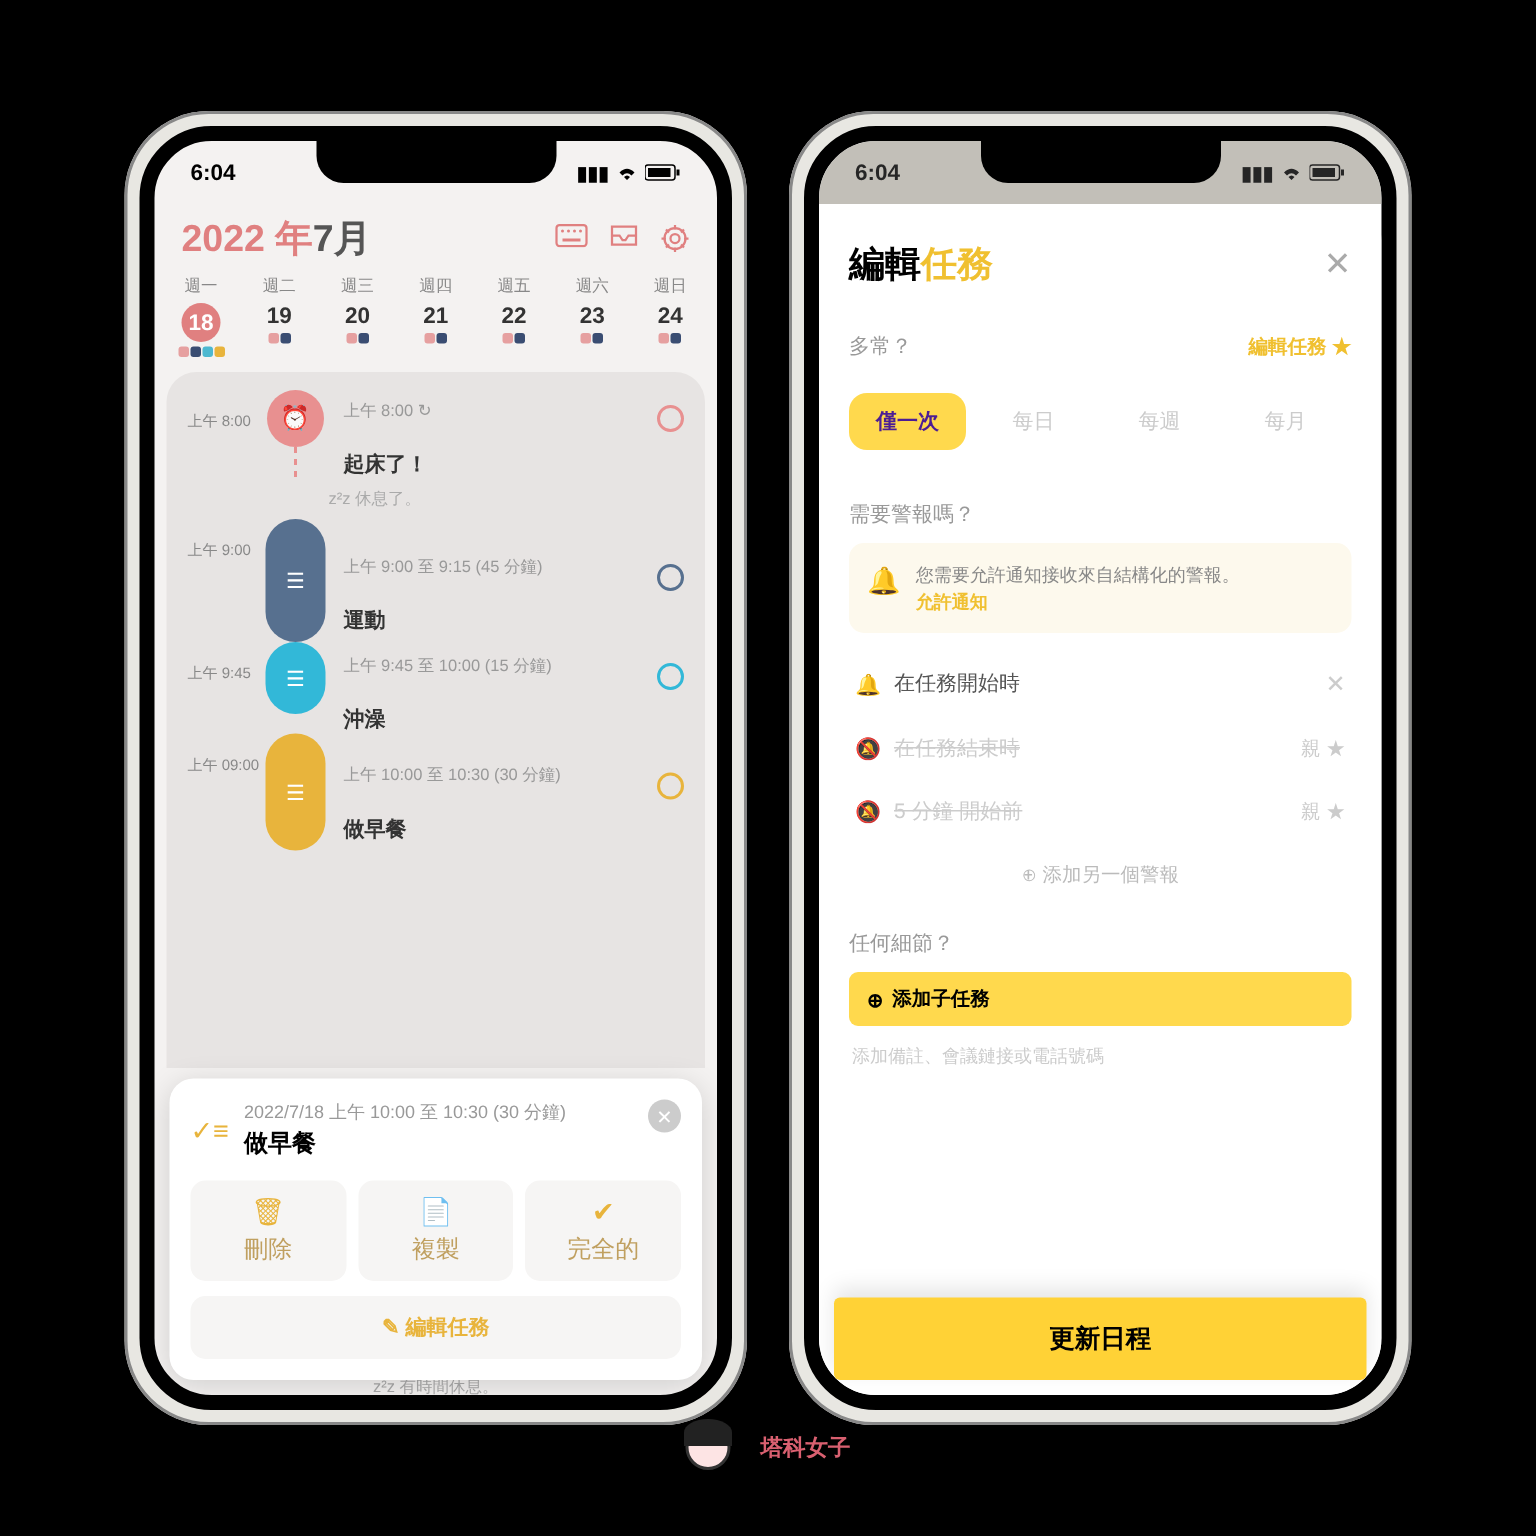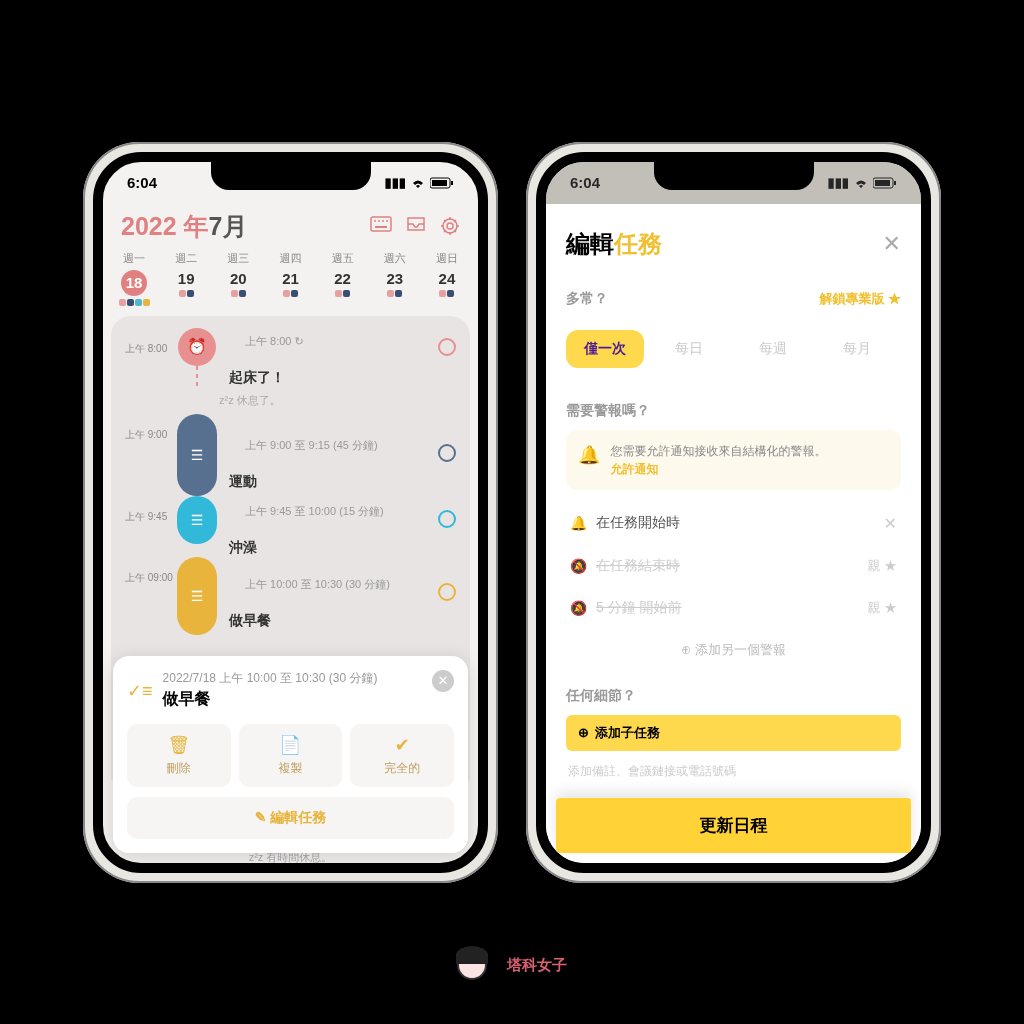--- a/index.html
+++ b/index.html
@@ -1,19 +1,19 @@
 <!DOCTYPE html>
 <html><head>
 <meta charset="utf-8">
 <style>
 * { margin: 0; padding: 0; box-sizing: border-box; font-family: -apple-system, "Helvetica Neue", sans-serif; }
 body { background: #000; width: 1024px; height: 1024px; display: flex; justify-content: center; align-items: center; gap: 28px; }
 
 .phone {
-  width: 415px; height: 741px; background: #e8e7e2; border-radius: 56px; padding: 10px; position: relative;
+  width: 415px; height: 876px; background: #e8e7e2; border-radius: 56px; padding: 10px; position: relative;
   box-shadow: inset 0 0 0 2px #888;
 }
 .screen {
   width: 100%; height: 100%; background: #f4f2f1; border-radius: 48px; overflow: hidden; position: relative;
   border: 10px solid #000;
 }
 .notch {
   position: absolute; top: 0; left: 50%; transform: translateX(-50%);
   width: 160px; height: 28px; background: #000; border-radius: 0 0 18px 18px; z-index: 20;
 }
@@ -44,51 +44,51 @@
 .tl-time { width: 50px; font-size: 10px; color: #888; padding-top: 14px; }
 .tl-node-col { width: 44px; display: flex; flex-direction: column; align-items: center; }
 .tl-node { width: 38px; height: 38px; border-radius: 50%; display: flex; align-items: center; justify-content: center; color: #fff; font-size: 16px; }
 .tl-node.pink { background: #e89090; }
 .tl-pill { width: 40px; border-radius: 20px; display: flex; align-items: center; justify-content: center; color: #fff; font-size: 14px; }
 .tl-pill.navy { background: #57708f; height: 82px; }
 .tl-pill.teal { background: #32b8d8; height: 48px; }
 .tl-pill.yellow { background: #e8b43c; height: 78px; }
 .tl-connector { width: 2px; background: repeating-linear-gradient(to bottom, #e89090 0 4px, transparent 4px 8px); flex: 1; min-height: 20px; }
 .tl-content { flex: 1; padding: 6px 0 0 10px; }
-.tl-meta { font-size: 11px; color: #999; margin-left: 16px; }
+.tl-meta { font-size: 11px; color: #999; }
 .tl-title { font-size: 14px; font-weight: 600; color: #333; margin-top: 20px; }
 .tl-ring { width: 18px; height: 18px; border-radius: 50%; border: 2px solid; margin-top: 10px; }
 .tl-ring.pink { border-color: #e89090; } .tl-ring.navy { border-color: #57708f; } .tl-ring.teal { border-color: #32b8d8; } .tl-ring.yellow { border-color: #e8b43c; }
 .rest-row { font-size: 11px; color: #aaa; padding: 6px 0 6px 108px; }
 
 .popup {
   position: absolute; bottom: 10px; left: 10px; right: 10px; background: #fff; border-radius: 16px; padding: 14px;
   box-shadow: 0 4px 20px rgba(0,0,0,.15); z-index: 10;
 }
 .popup-head { display: flex; align-items: flex-start; gap: 10px; }
 .popup-icon { color: #e8b43c; font-size: 18px; margin-top: 10px; }
 .popup-meta { font-size: 12px; color: #999; }
 .popup-title { font-size: 16px; font-weight: 700; margin-top: 2px; }
 .popup-close { margin-left: auto; width: 22px; height: 22px; border-radius: 50%; background: #ccc; color: #fff; display: flex; align-items: center; justify-content: center; font-size: 13px; }
 .popup-actions { display: flex; gap: 8px; margin: 14px 0 10px; }
 .pa-btn { flex: 1; background: #f6f5f4; border-radius: 10px; padding: 10px 0; text-align: center; }
 .pa-btn .ico { color: #e8b43c; font-size: 18px; }
-.pa-btn .lbl { font-size: 12px; color: #c0a060; margin-top: 4px; }
+.pa-btn .lbl { font-size: 16px; color: #c0a060; margin-top: 4px; }
 .popup-edit { background: #f6f5f4; border-radius: 10px; padding: 12px; text-align: center; color: #e8b43c; font-weight: 600; font-size: 14px; }
 .bottom-peek { position: absolute; bottom: -2px; left: 10px; right: 10px; font-size: 11px; color: #aaa; text-align: center; }
 
 
 .screen.right { background: #fff; }
 .right .status-bar { background: #b8b4ac; opacity: .85; }
 .sheet { position: absolute; top: 48px; left: 0; right: 0; bottom: 0; background: #fff; border-radius: 18px 18px 0 0; padding: 18px 20px 0; display: flex; flex-direction: column; }
 .sheet-title-row { display: flex; justify-content: space-between; align-items: center; margin-bottom: 20px; }
 .sheet-title { font-size: 24px; font-weight: 700; }
 .sheet-title .hl { color: #f0c030; }
 .sheet-close { font-size: 22px; color: #aaa; font-weight: 300; }
-.section-label { font-size: 14px; color: #999; font-weight: 700; margin: 10px 0 10px; }
+.section-label { font-size: 14px; color: #999; font-weight: 400; margin: 10px 0 10px; }
 .unlock-row { display: flex; justify-content: space-between; align-items: center; margin-bottom: 12px; }
 .unlock { color: #f0c030; font-size: 13px; font-weight: 600; }
 .freq-tabs { display: flex; gap: 6px; margin-bottom: 24px; }
 .freq-tab { flex: 0 0 78px; text-align: center; padding: 10px 0; border-radius: 12px; font-size: 14px; color: #ccc; }
 .freq-tab.active { background: #ffd94d; color: #4c1d95; font-weight: 600; }
 
 .alert-banner { background: #fdf9ed; border-radius: 10px; padding: 12px; display: flex; gap: 10px; align-items: flex-start; margin-bottom: 12px; }
 .alert-banner .bell { color: #f0c030; font-size: 18px; margin-top: 2px; }
 .alert-banner .txt { font-size: 12px; color: #888; line-height: 1.5; }
 .alert-banner .allow { color: #f0c030; font-weight: 600; }
@@ -332,21 +332,21 @@
   </div>
 
   <div class="sheet">
     <div class="sheet-title-row">
       <div class="sheet-title"><span>編輯</span><span class="hl">任務</span></div>
       <div class="sheet-close">✕</div>
     </div>
 
     <div class="unlock-row">
       <div class="section-label">多常？</div>
-      <div class="unlock">解鎖專業版 ★</div>
+      <div class="unlock">編輯任務 ★</div>
     </div>
     <div class="freq-tabs">
       <div class="freq-tab active">僅一次</div>
       <div class="freq-tab">每日</div>
       <div class="freq-tab">每週</div>
       <div class="freq-tab">每月</div>
     </div>
 
     <div class="section-label">需要警報嗎？</div>
     <div class="alert-banner">

